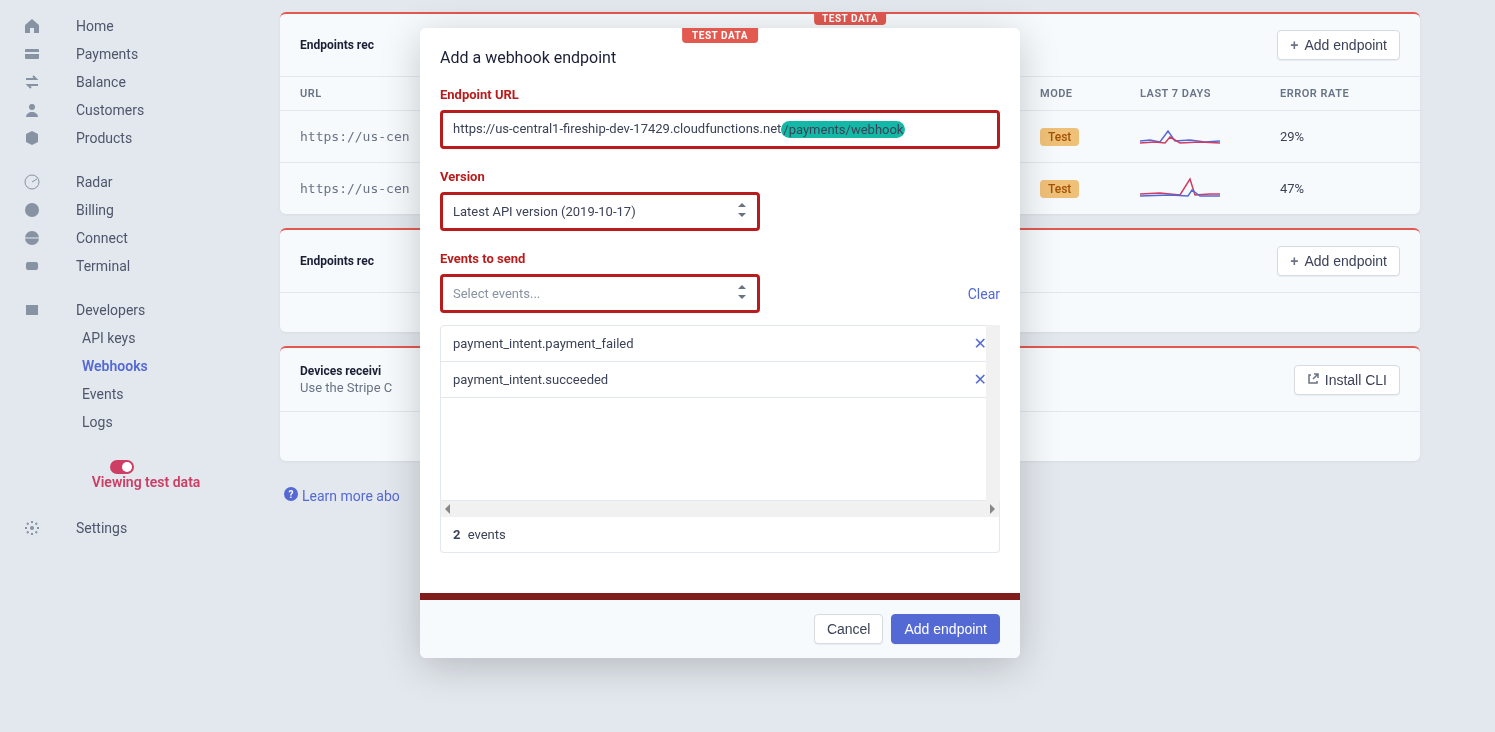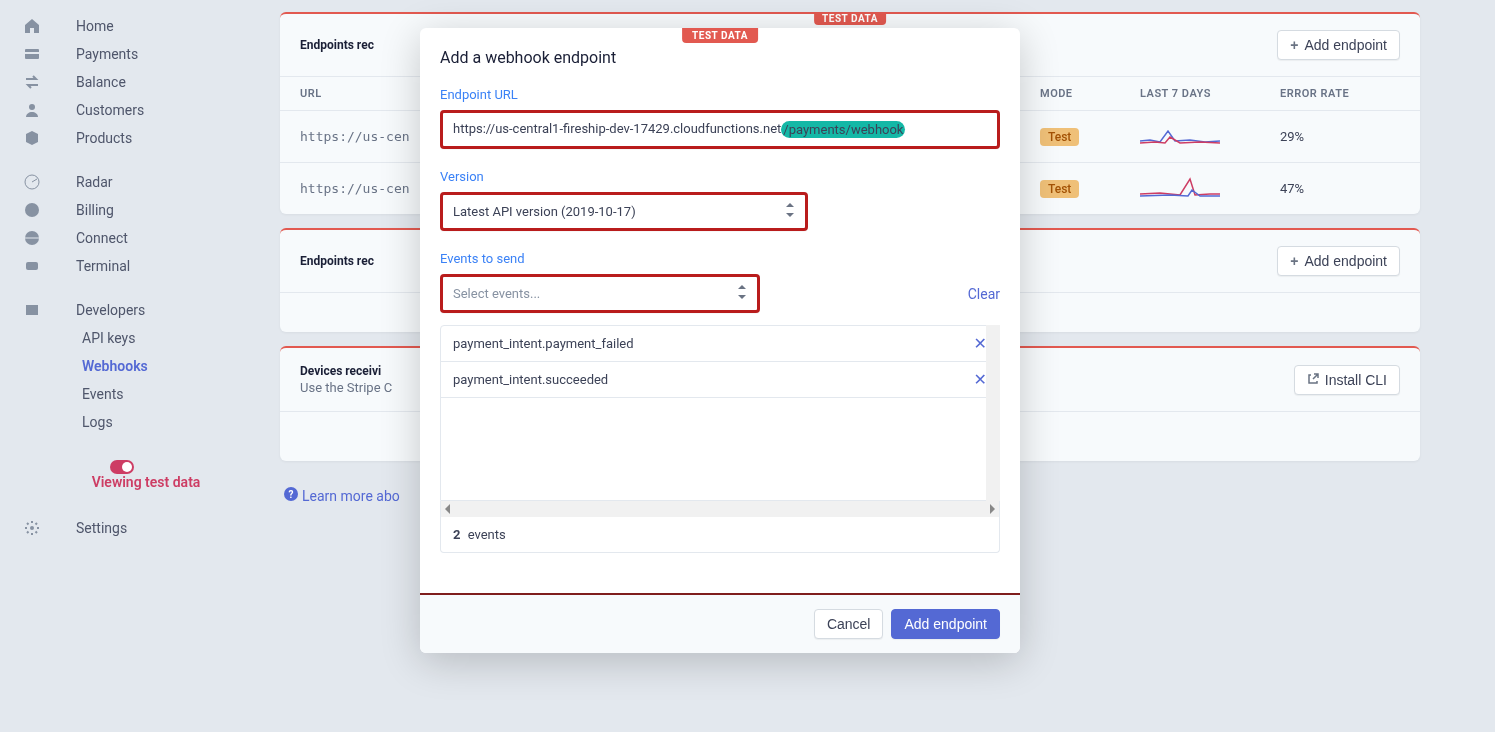--- a/index.html
+++ b/index.html
@@ -142,32 +142,32 @@
   position: absolute;
   top: 0; left: 50%; transform: translateX(-50%);
   background: #e25950; color: #fff;
   font-size: 10px; font-weight: 700;
   padding: 2px 10px;
   border-radius: 0 0 4px 4px;
   letter-spacing: 0.5px;
 }
 .modal-body { padding: 20px; }
 .modal h2 { font-size: 16px; font-weight: 400; color: #1a1f36; margin-bottom: 20px; }
-.field-label { font-size: 13px; font-weight: 400; color: #3b82f6; margin-bottom: 8px; display: block; }
+.field-label { font-size: 13px; font-weight: 700; color: #b91c1c; margin-bottom: 8px; display: block; }
 .field-group { margin-bottom: 20px; }
 .input, .select {
   width: 100%;
   border: 3px solid #b91c1c;
   border-radius: 4px;
   padding: 8px 10px;
   font-size: 13px;
   box-shadow: 0 1px 1px rgba(0,0,0,0.03);
   background: #fff;
 }
-.select { width: 368px; display: flex; justify-content: space-between; align-items: center; cursor: pointer; }
+.select { width: 320px; display: flex; justify-content: space-between; align-items: center; cursor: pointer; }
 .select .chev { color: #6a7383; }
 .events-row { display: flex; align-items: center; justify-content: space-between; }
 .events-row .select { width: 320px; }
 .clear-link { color: #5469d4; cursor: pointer; font-size: 14px; }
 .event-list {
   border: 1px solid #e3e8ee;
   border-radius: 4px 4px 0 0;
   margin-top: 12px;
   height: 176px;
   overflow-y: auto;
@@ -199,21 +199,21 @@
 .event-hscroll::after { right: 4px; border-left: 5px solid #888; }
 .event-footer {
   border: 1px solid #e3e8ee;
   border-top: none;
   border-radius: 0 0 4px 4px;
   padding: 10px 12px;
   font-size: 13px;
 }
 .event-footer b { font-weight: 700; margin-right: 4px; }
 .modal-footer {
-  border-top: 2px solid #7f1d1d;
+  border-top: 7px solid #7f1d1d;
   padding: 14px 20px;
   display: flex; justify-content: flex-end;
   gap: 8px;
   background: #f7fafc;
   border-radius: 0 0 6px 6px;
 }
 .highlight {
   background: #14b8a6;
   border-radius: 10px;
   padding: 1px 2px;

